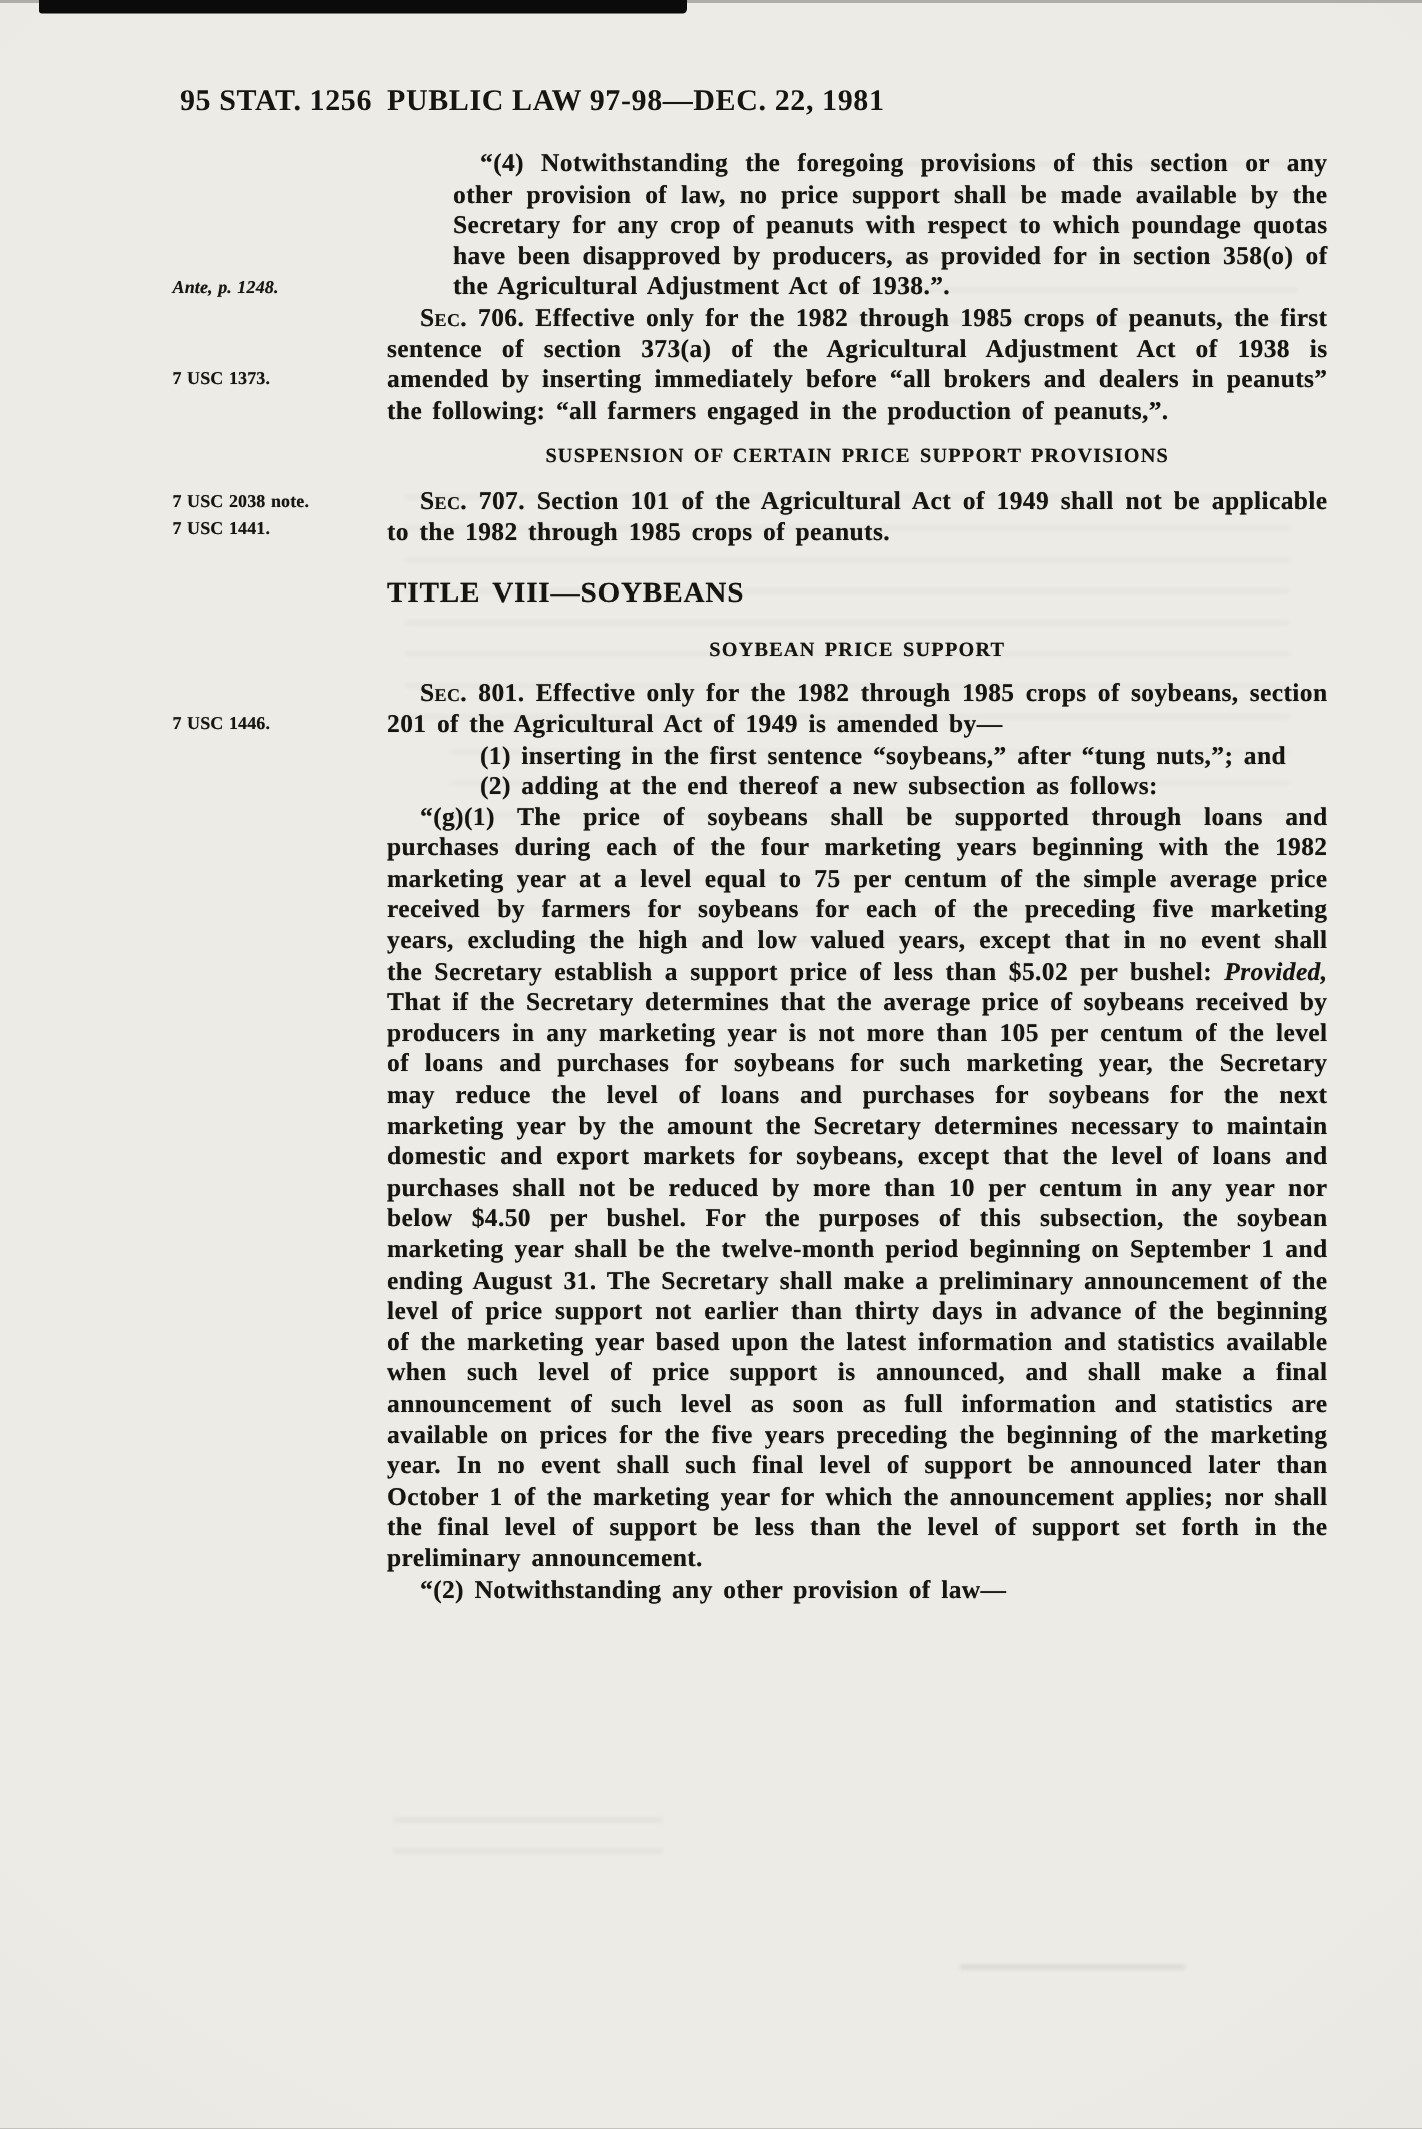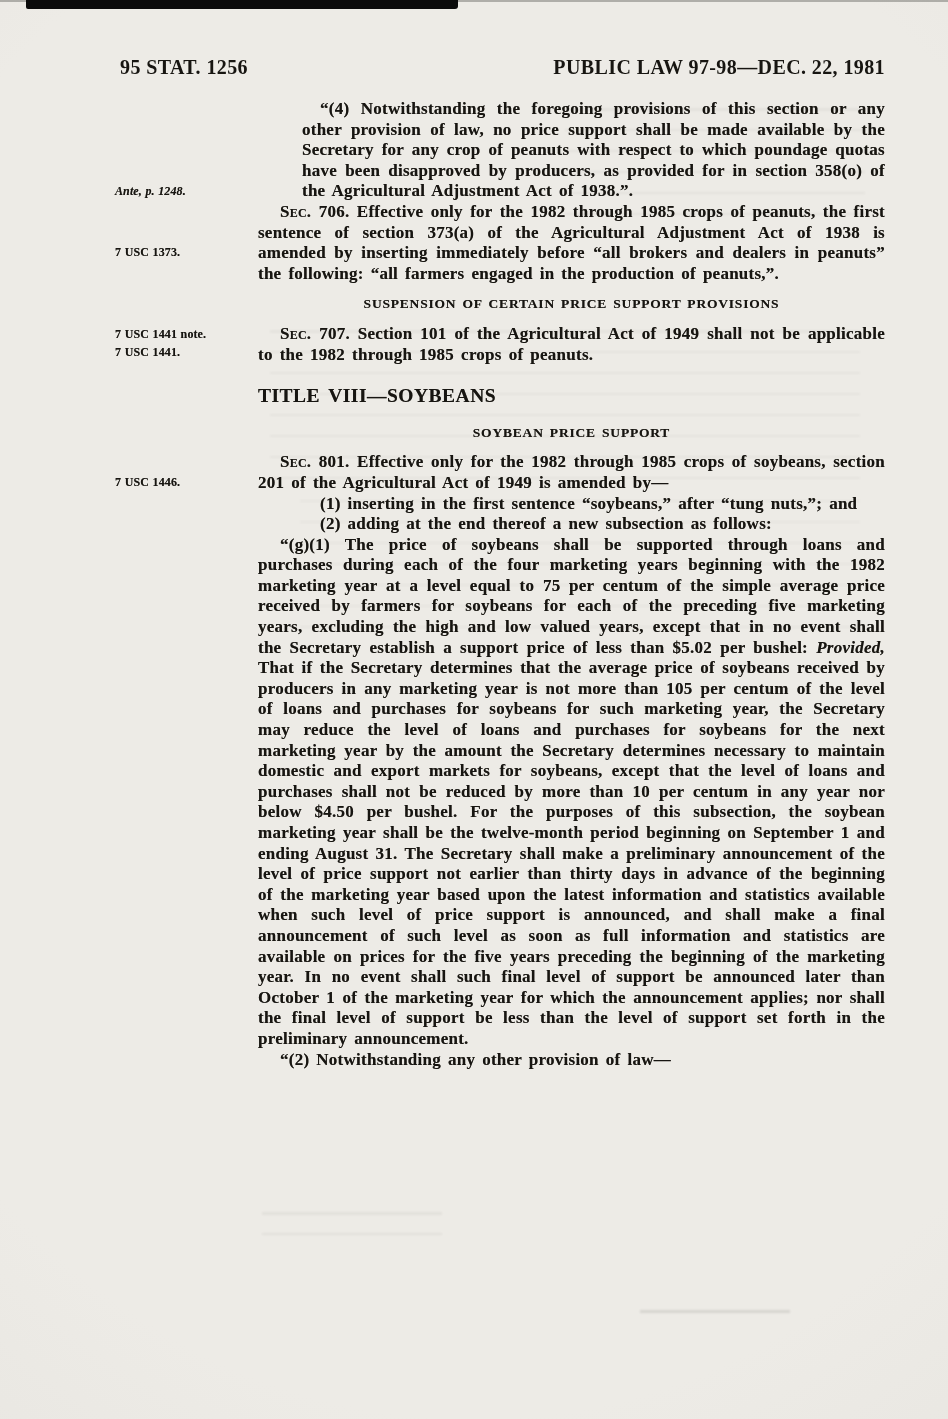--- a/index.html
+++ b/index.html
@@ -54,21 +54,21 @@
   }
   .stat-number {
     position: absolute;
     left: 120px; top: 0;
     white-space: nowrap;
   }
   .law-heading {
     position: absolute;
     left: 258px; top: 0;
     width: 627px;
-    text-align: right;
+    text-align: left;
     white-space: nowrap;
   }
 
   .body-col {
     position: absolute;
     top: 99px;
     left: 258px;
     width: 627px;
     font-size: 17px;
     line-height: 20.6px;
@@ -150,21 +150,21 @@
 
 
     <p class="para indent">
       <span class="margin-note" style="top:41px;">7 USC 1373.</span>
       <span class="sc">Sec. 706.</span><span> Effective only for the 1982 through 1985 crops of peanuts, the first sentence of section 373(a) of the Agricultural Adjustment Act of 1938 is amended by inserting immediately before “all brokers and dealers in peanuts” the following: “all farmers engaged in the production of peanuts,”.</span>
     </p>
 
     <p class="para center-heading">SUSPENSION OF CERTAIN PRICE SUPPORT PROVISIONS</p>
 
     <p class="para indent">
-      <span class="margin-note" style="top:1px;">7 USC 1441 note.</span>
+      <span class="margin-note" style="top:1px;">7 USC 2038 note.</span>
       <span class="margin-note" style="top:19px;">7 USC 1441.</span>
       <span class="sc">Sec. 707.</span><span> Section 101 of the Agricultural Act of 1949 shall not be applicable to the 1982 through 1985 crops of peanuts.</span>
     </p>
 
     <p class="para title-heading">TITLE VIII—SOYBEANS</p>
 
     <p class="para center-heading">SOYBEAN PRICE SUPPORT</p>
 
     <p class="para indent">
       <span class="margin-note" style="top:21px;">7 USC 1446.</span>

